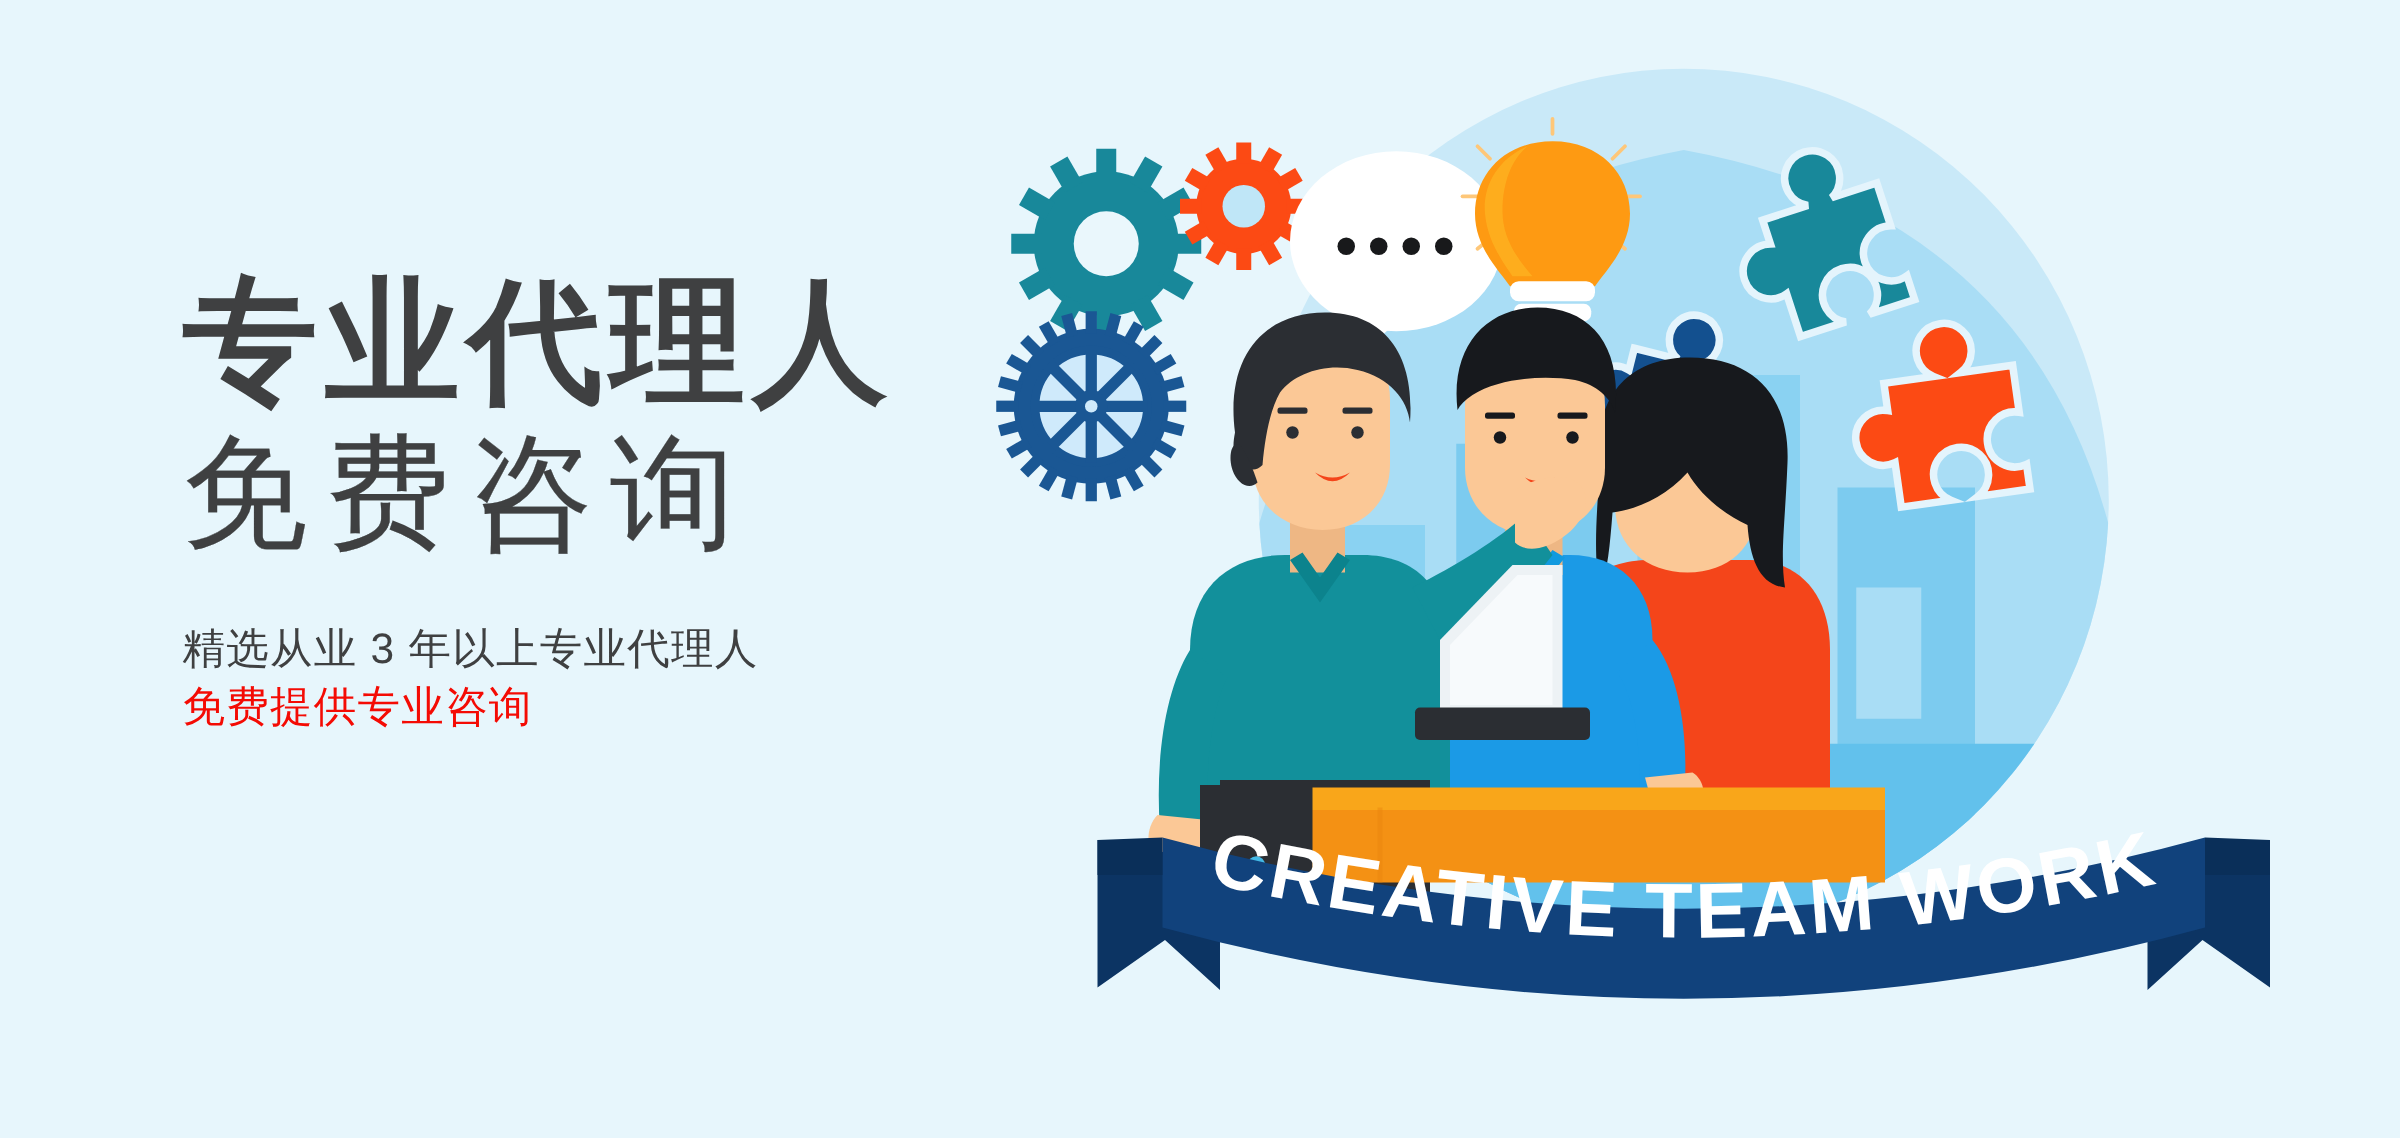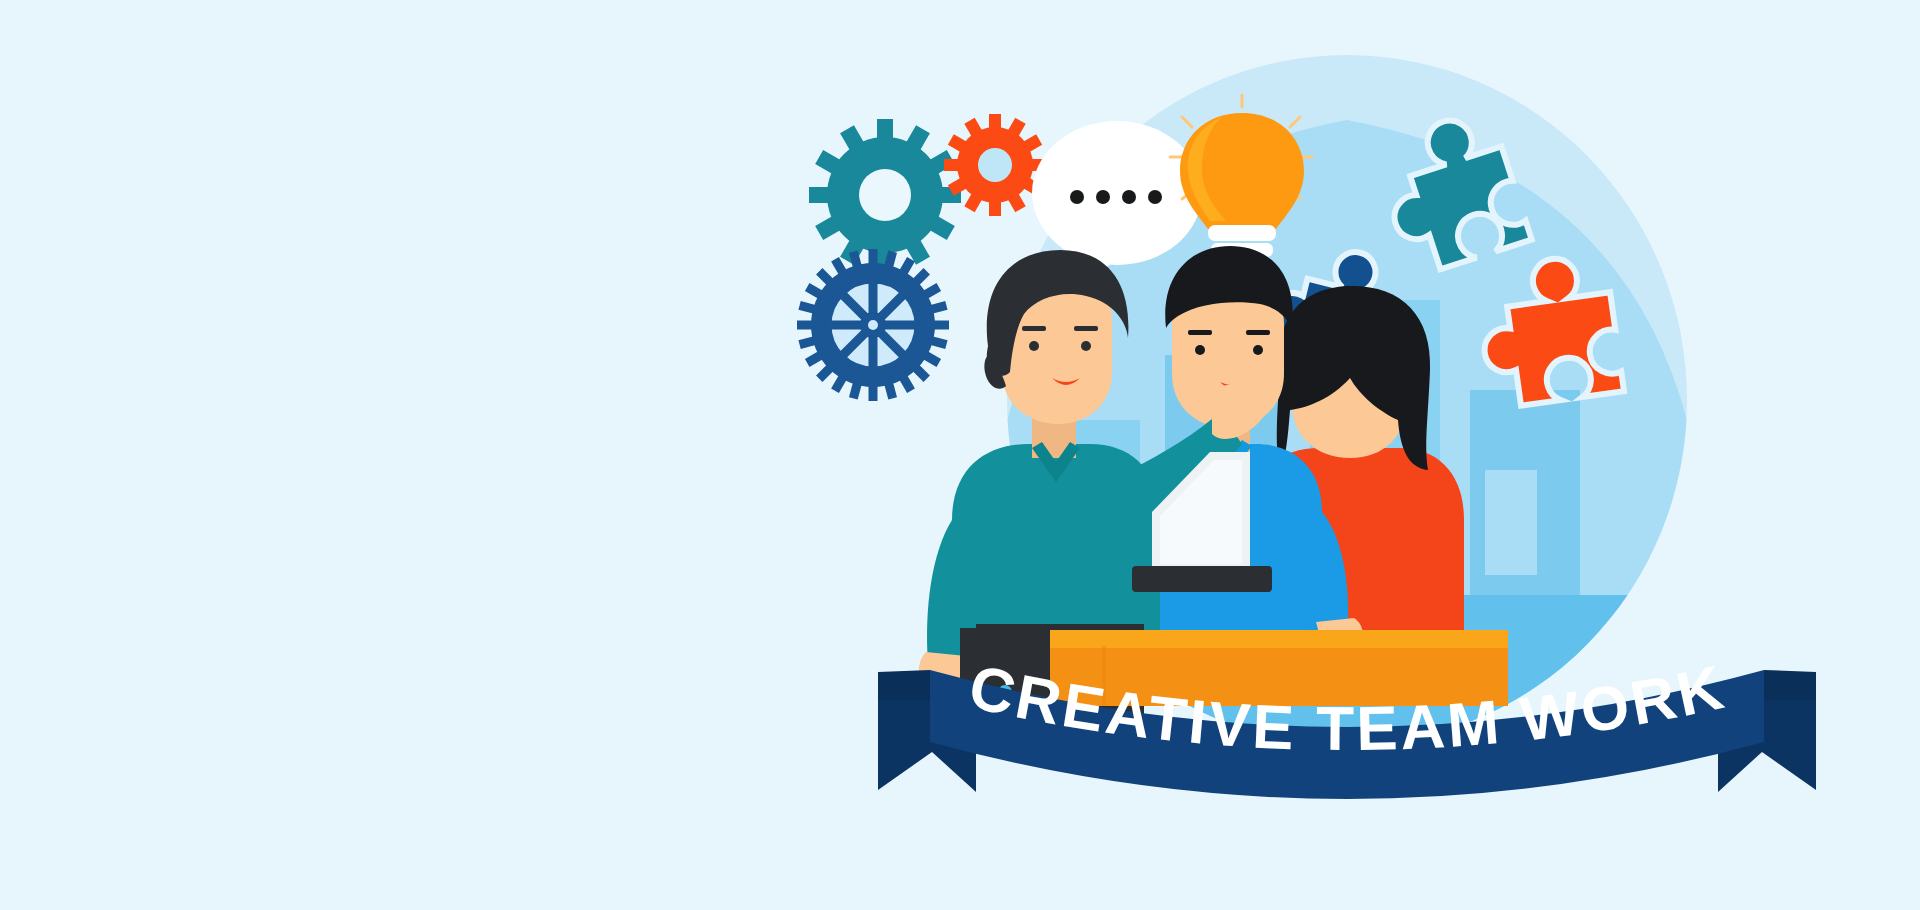--- a/index.html
+++ b/index.html
@@ -32,20 +32,28 @@
 
   
   .art{position:absolute;left:780px;top:0;width:1140px;height:910px;}
   .art svg{display:block;width:100%;height:100%;}
 </style>
 </head>
 <body>
 
 <div class="stage">
 
+  <div class="copy">
+    <div class="h1">专业代理人</div>
+    <div class="h2">免费咨询</div>
+    <div class="sub">
+      <div class="sub-line">精选从业 3 年以上专业代理人</div>
+      <div class="sub-line accent">免费提供专业咨询</div>
+    </div>
+  </div>
 
   <div class="art">
     <svg viewBox="0 0 1140 910" xmlns="http://www.w3.org/2000/svg">
       <defs>
         <clipPath id="circClip">
           <ellipse cx="567" cy="400" rx="340" ry="345"></ellipse>
         </clipPath>
         <path id="bannerArc" d="M 160 700 Q 567 800 975 700"></path>
       </defs>
 

